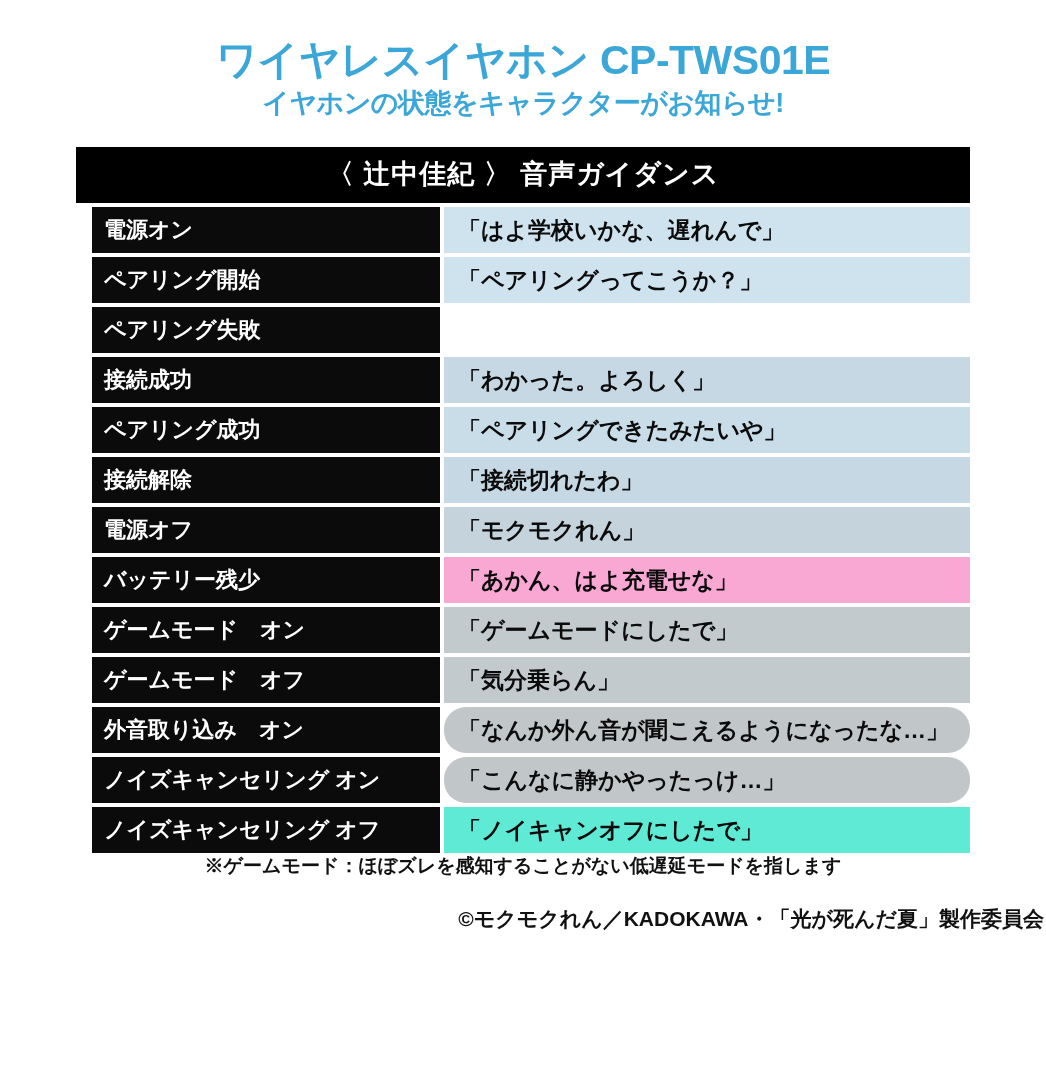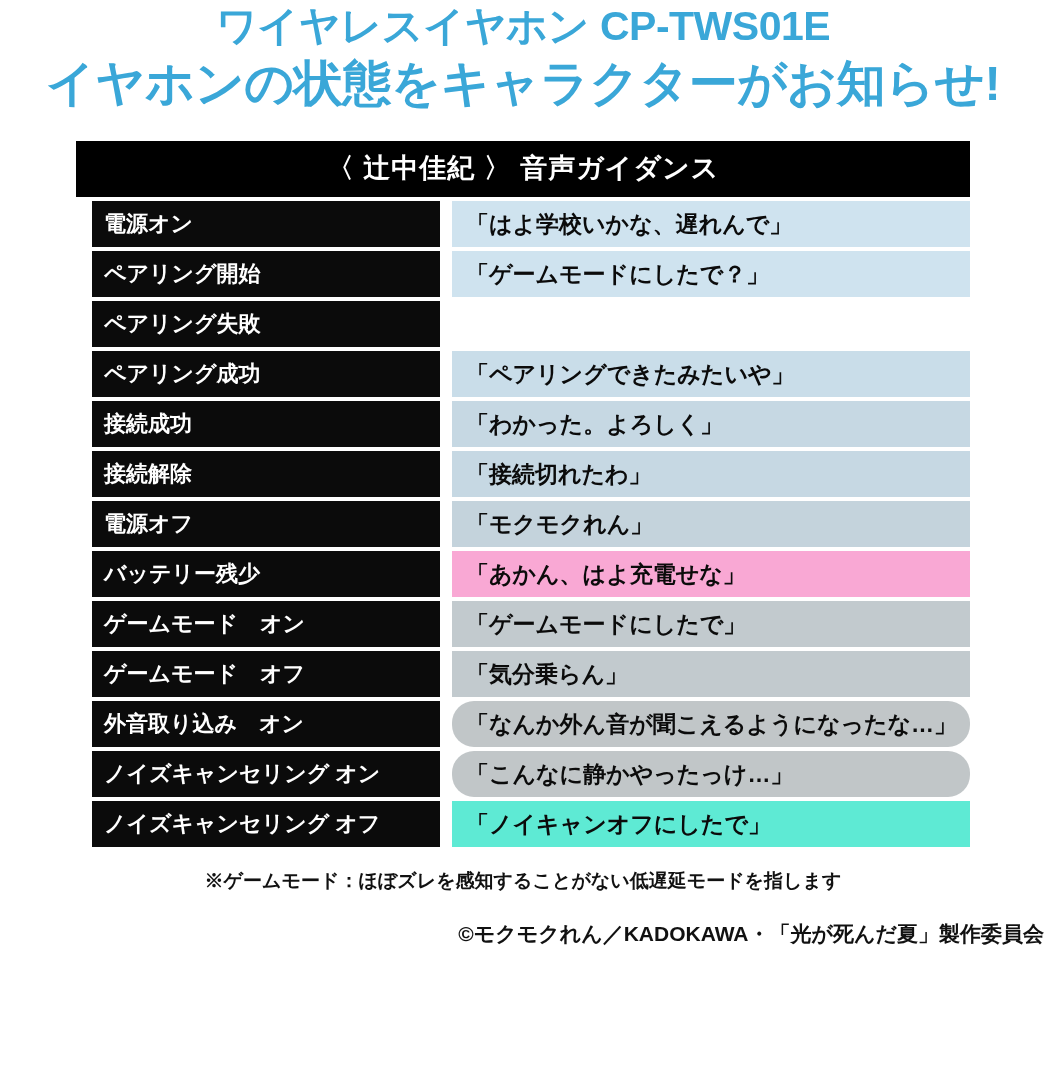--- a/index.html
+++ b/index.html
@@ -13,35 +13,36 @@
     font-family: "Liberation Sans", sans-serif;
     overflow: hidden;
   }
   .page {
     width: 1046px;
     height: 1080px;
     position: relative;
     box-sizing: border-box;
   }
   .header {
+    padding-top: 34px;
     text-align: center;
   }
   .header-line {
     color: #3aa7d8;
     font-weight: bold;
     font-size: 40px;
     line-height: 1.28;
     letter-spacing: -0.5px;
     white-space: nowrap;
   }
   .header-line.line1 {
     font-size: 41px;
   }
   .header-line.line2 {
-    font-size: 49px;
+    font-size: 27px;
   }
   .table-wrap {
     margin: 26px auto 0 auto;
     width: 894px;
   }
   .table-title {
     background: #000000;
     color: #ffffff;
     font-weight: bold;
     font-size: 27px;
@@ -70,31 +71,31 @@
   .cell-value {
     flex: 1;
     background: #cfe3ef;
     color: #0b0b0b;
     font-weight: bold;
     font-size: 23px;
     display: flex;
     align-items: center;
     padding-left: 14px;
     box-sizing: border-box;
-    margin-left: 12px;
+    margin-left: 4px;
   }
   .cell-value.shade-2 { background: #c9dde9; }
   .cell-value.shade-3 { background: #c6d8e3; }
   .cell-value.shade-4 { background: #c4d3dc; }
   .cell-value.shade-5 { background: #f9a8d4; }
   .cell-value.shade-6 { background: #c2cace; }
   .cell-value.shade-7 { background: #c1c6c8; border-radius: 22px; }
   .cell-value.shade-8 { background: #5eead4; }
   .note {
-    margin-top: 21px;
+    margin-top: 0;
     text-align: center;
     font-size: 19px;
     font-weight: bold;
     color: #111111;
     letter-spacing: 0px;
   }
   .copyright {
     margin-top: 26px;
     text-align: right;
     font-size: 21px;
@@ -117,35 +118,35 @@
 
     <div class="table-title">〈 辻中佳紀 〉 音声ガイダンス</div>
 
     <div class="row">
       <div class="cell-label">電源オン</div>
       <div class="cell-value">「はよ学校いかな、遅れんで」</div>
     </div>
 
     <div class="row">
       <div class="cell-label">ペアリング開始</div>
-      <div class="cell-value">「ゲームモードにしたで？」</div>
+      <div class="cell-value">「ペアリングってこうか？」</div>
     </div>
 
     <div class="row">
       <div class="cell-label">ペアリング失敗</div>
     </div>
 
     <div class="row">
-      <div class="cell-label">ペアリング成功</div>
-      <div class="cell-value shade-2">「ペアリングできたみたいや」</div>
+      <div class="cell-label">接続成功</div>
+      <div class="cell-value shade-3">「わかった。よろしく」</div>
     </div>
 
     <div class="row">
-      <div class="cell-label">接続成功</div>
-      <div class="cell-value shade-3">「わかった。よろしく」</div>
+      <div class="cell-label">ペアリング成功</div>
+      <div class="cell-value shade-2">「ペアリングできたみたいや」</div>
     </div>
 
     <div class="row">
       <div class="cell-label">接続解除</div>
       <div class="cell-value shade-3">「接続切れたわ」</div>
     </div>
 
     <div class="row">
       <div class="cell-label">電源オフ</div>
       <div class="cell-value shade-4">「モクモクれん」</div>

